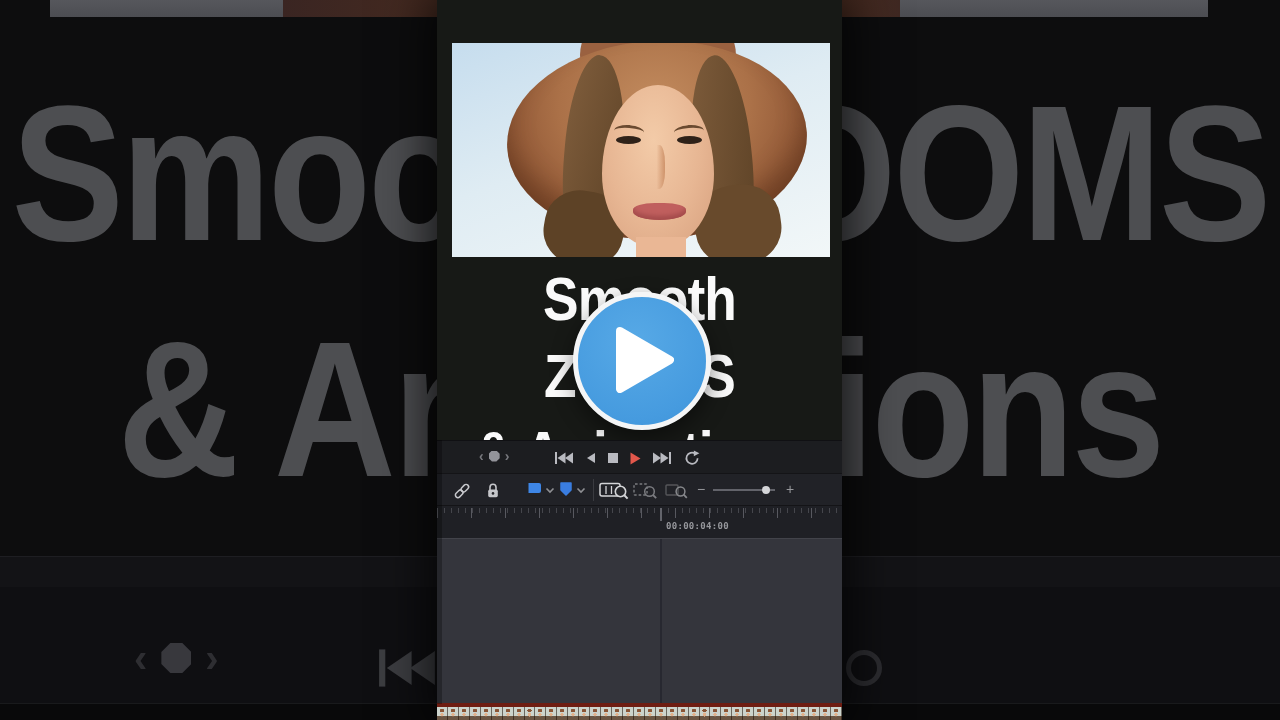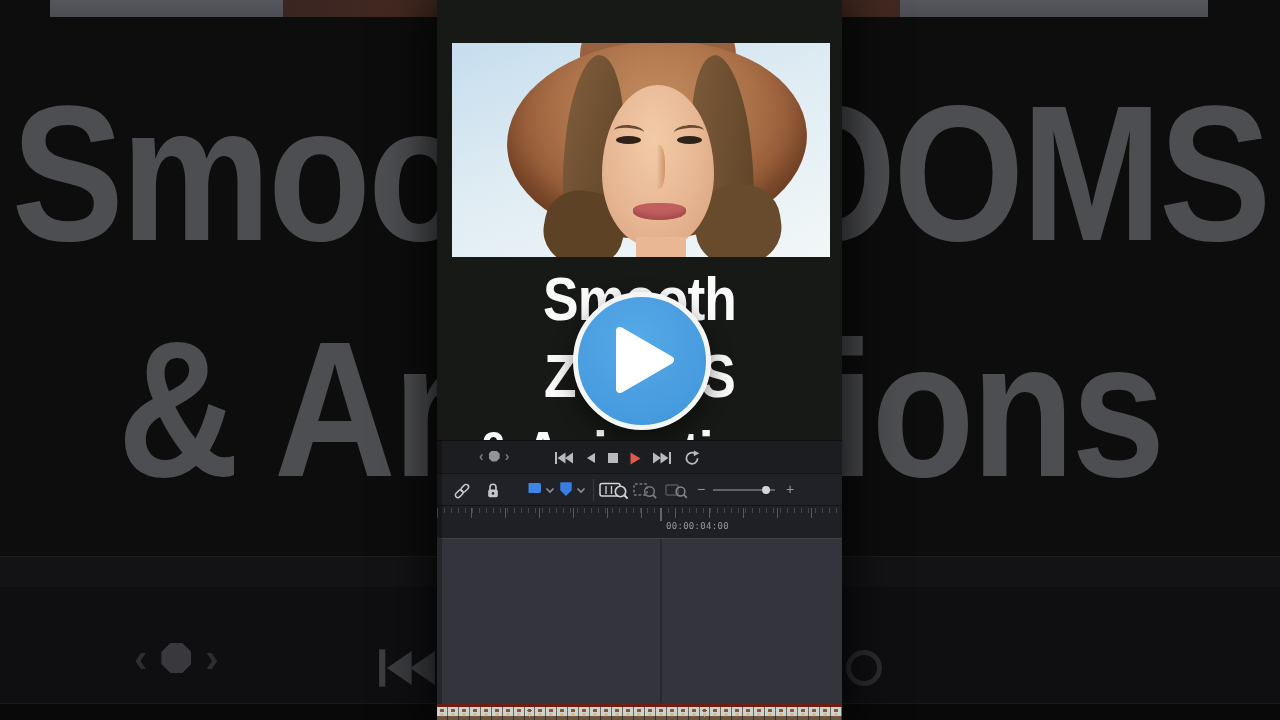--- a/index.html
+++ b/index.html
@@ -98,21 +98,21 @@
   .slider-track{position:absolute;left:276px;top:15px;width:62px;height:2px;background:#62636a;cursor:pointer;}
   .slider-thumb{position:absolute;left:49px;top:-3px;width:8px;height:8px;border-radius:50%;background:#d4d5d8;cursor:pointer;}
 
   
   .ticks-minor{position:absolute;left:0;top:2px;width:100%;height:5px;
      background:repeating-linear-gradient(90deg,#45464c 0 1px,transparent 1px 7px);}
   .ticks-major{position:absolute;left:0;top:2px;width:100%;height:10px;
      background:repeating-linear-gradient(90deg,#585960 0 1px,transparent 1px 34px);}
   .tick-playline{position:absolute;left:223px;top:2px;width:2px;height:13px;background:#63646b;}
   .timecode{position:absolute;left:229px;top:15px;color:#97989d;font-size:9px;
-     font-family:"DejaVu Sans Mono",monospace;letter-spacing:.3px;}
+     font-family:"DejaVu Sans Mono",monospace;letter-spacing:.3px;font-weight:bold;}
   .grid-line{position:absolute;left:223px;top:0;width:2px;height:165px;background:#272830;}
 
   
   .fs-frame{flex:0 0 10.95px;height:13px;border-right:1px solid rgba(30,18,10,.55);box-sizing:border-box;
      background-image:
        radial-gradient(3.6px 2.6px at 50% 28%,#8a5536 60%,rgba(0,0,0,0) 65%),
        radial-gradient(2.6px 3.2px at 50% 58%,#e2b28d 60%,rgba(0,0,0,0) 65%),
        linear-gradient(#ccd3cc 0 70%,#6b5644 70% 100%);}
 </style>
 </head>

